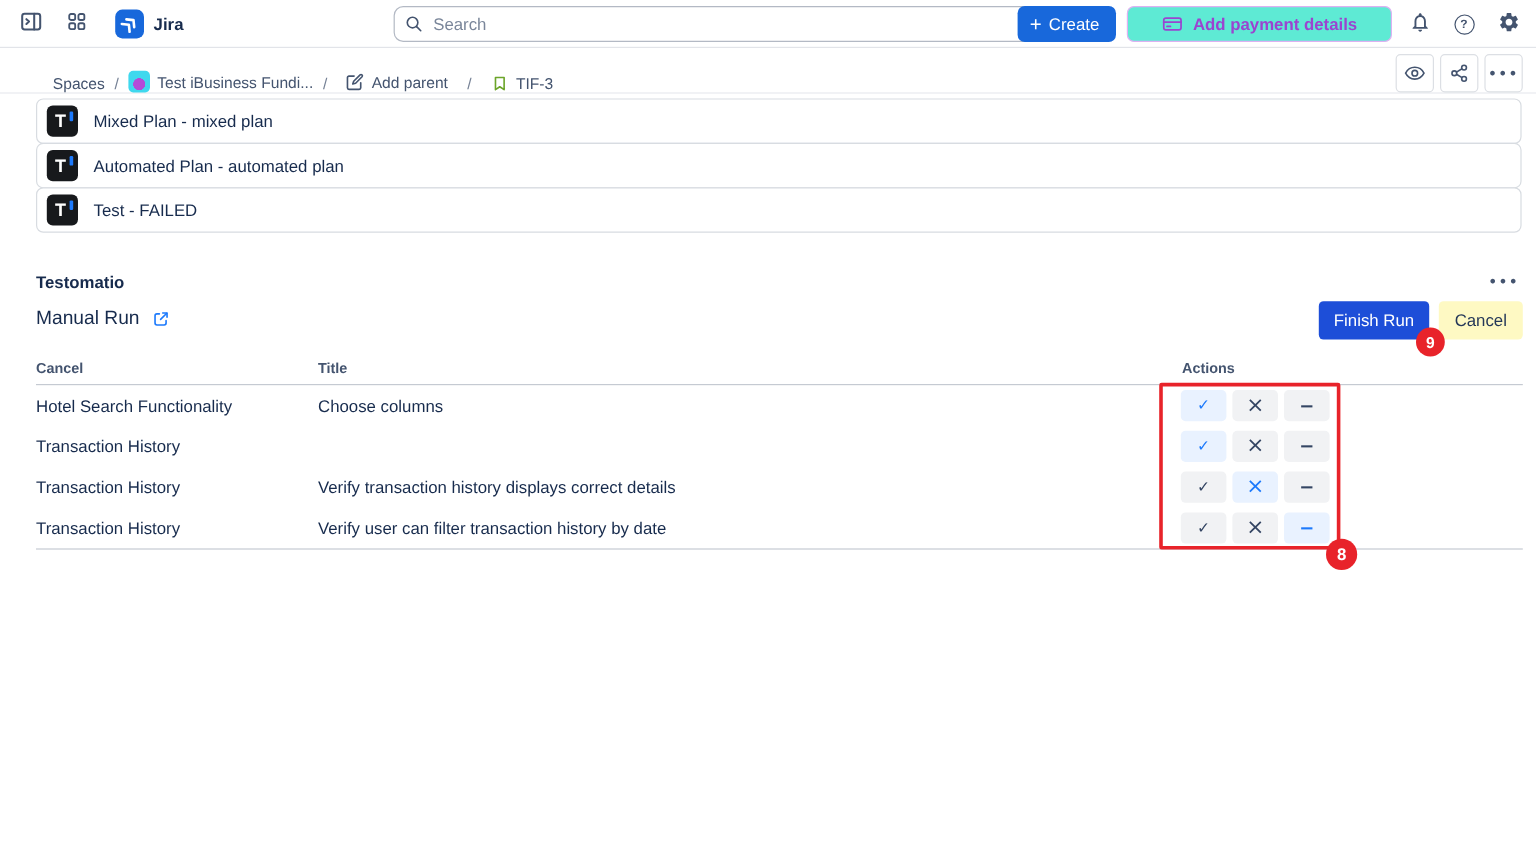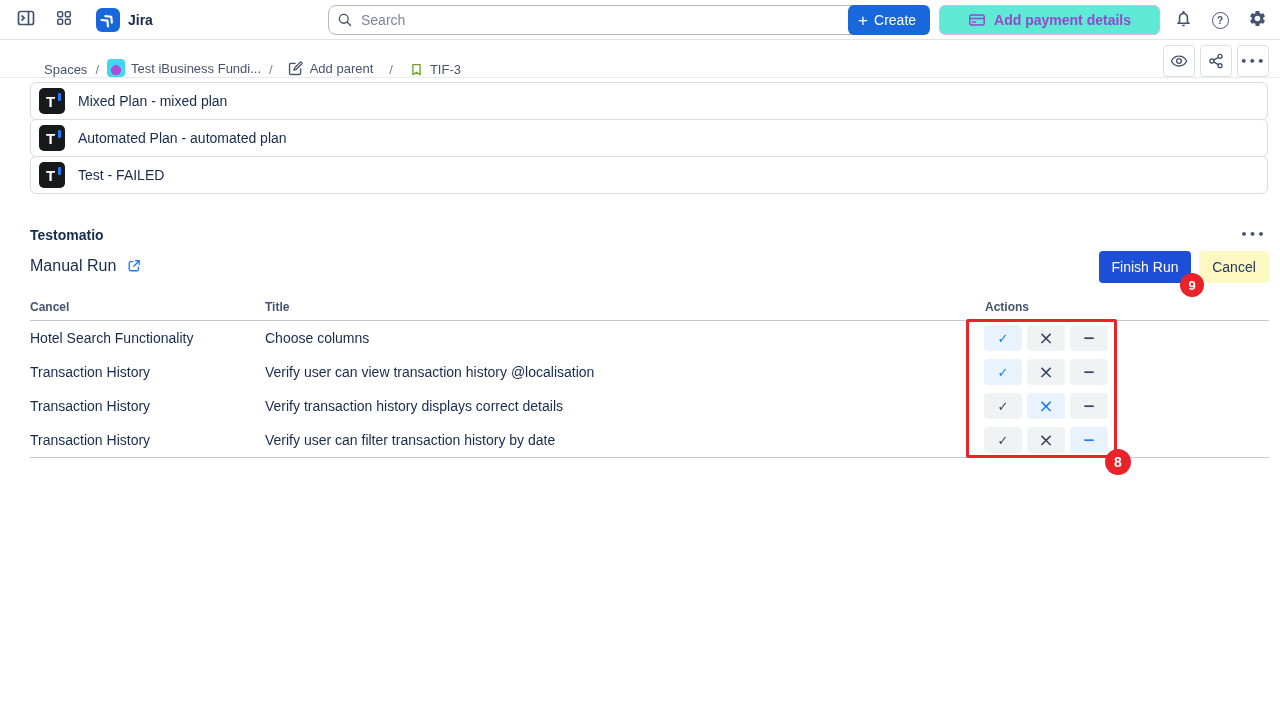--- a/index.html
+++ b/index.html
@@ -281,21 +281,20 @@
       <span class="td-suite">Hotel Search Functionality</span>
       <span class="td-title">Choose columns</span>
       <span class="td-actions">
         <button class="act act-pass selected">✓</button>
         <button class="act act-fail">×</button>
         <button class="act act-skip">−</button>
       </span>
     </div>
     <div class="trow">
       <span class="td-suite">Transaction History</span>
-      <span class="td-title">Verify user can view transaction history @localisation</span>
       <span class="td-actions">
         <button class="act act-pass selected">✓</button>
         <button class="act act-fail">×</button>
         <button class="act act-skip">−</button>
       </span>
     </div>
     <div class="trow">
       <span class="td-suite">Transaction History</span>
       <span class="td-title">Verify transaction history displays correct details</span>
       <span class="td-actions">

